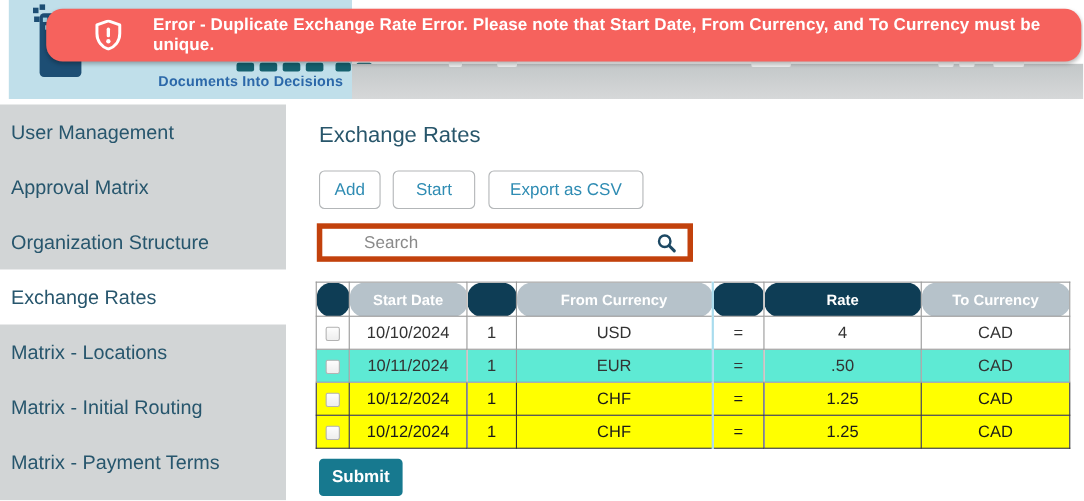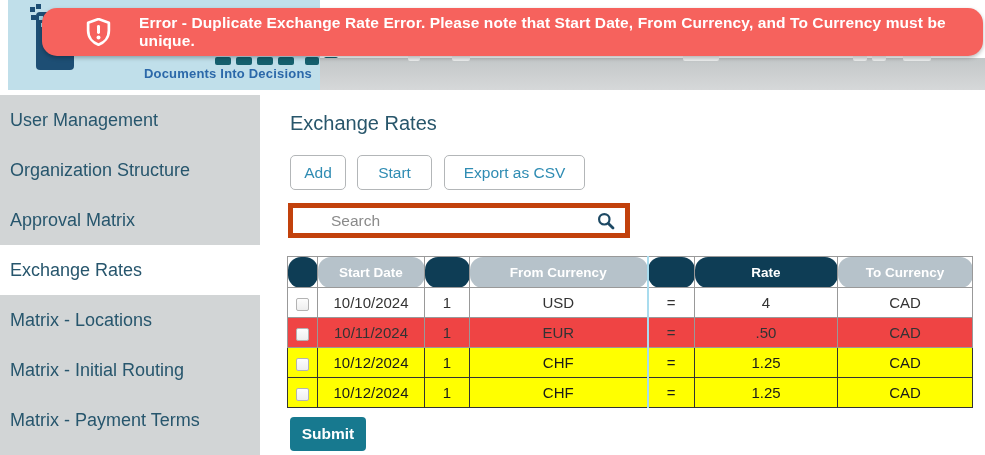--- a/index.html
+++ b/index.html
@@ -50,21 +50,21 @@
   .search-icon{margin-right:10px;display:flex;cursor:pointer;}
 
   
   table.rates{position:absolute;left:287px;top:256px;width:685px;border-collapse:collapse;
               table-layout:fixed;}
   .rates th,.rates td{border:1px solid #999;text-align:center;padding:0;overflow:hidden;}
   .rates th{height:30px;font-size:13.5px;font-weight:700;color:#fff;border-radius:13px;}
   .rates td{height:29px;font-size:15px;color:#333;background:#fff;}
   th.dark{background:#0e3d55;}
   th.lite{background:#b6c2ca;}
-  tr.alt td{background:#ef4444;}
+  tr.alt td{background:#5eead4;}
   tr.hl td{background:#ffff00;border-color:#333;color:#1a1a1a;}
   .rates th:nth-child(5),.rates td:nth-child(5){border-left:2px solid #a9dcee;}
   .rates input[type=checkbox]{appearance:none;-webkit-appearance:none;width:13px;height:13px;
        border:1px solid #b3b3b3;border-radius:2px;background:linear-gradient(#fdfdfd,#eee);
        margin:0;display:inline-block;vertical-align:middle;cursor:pointer;}
 
   .submit-btn{position:absolute;left:290px;top:417px;width:76px;height:34px;background:#17798f;
               border:none;border-radius:4px;color:#fff;font-size:15.5px;font-weight:600;
               font-family:inherit;cursor:pointer;}
 </style>
@@ -107,22 +107,22 @@
         <path d="M12 1 L22 4.5 V12 C22 19 17.5 23.8 12 25.8 C6.5 23.8 2 19 2 12 V4.5 Z" fill="none" stroke="#ffffff" stroke-width="2.6" stroke-linejoin="round"></path>
         <rect x="10.55" y="6.8" width="2.9" height="8.6" rx="1.4" fill="#ffffff"></rect>
         <circle cx="12" cy="18.8" r="1.9" fill="#ffffff"></circle>
       </svg>
     </span>
     <span class="msg">Error - Duplicate Exchange Rate Error. Please note that Start Date, From Currency, and To Currency must be unique.</span>
   </div>
 
   <aside class="sidebar">
     <div class="side-item">User Management</div>
+    <div class="side-item">Approval Matrix</div>
     <div class="side-item">Organization Structure</div>
-    <div class="side-item">Approval Matrix</div>
     <div class="side-item selected">Exchange Rates</div>
     <div class="side-item">Matrix - Locations</div>
     <div class="side-item">Matrix - Initial Routing</div>
     <div class="side-item">Matrix - Payment Terms</div>
   </aside>
 
   <div class="page-title">Exchange Rates</div>
 
   <button class="toolbar-btn btn-add">Add</button>
   <button class="toolbar-btn btn-del">Start</button>

